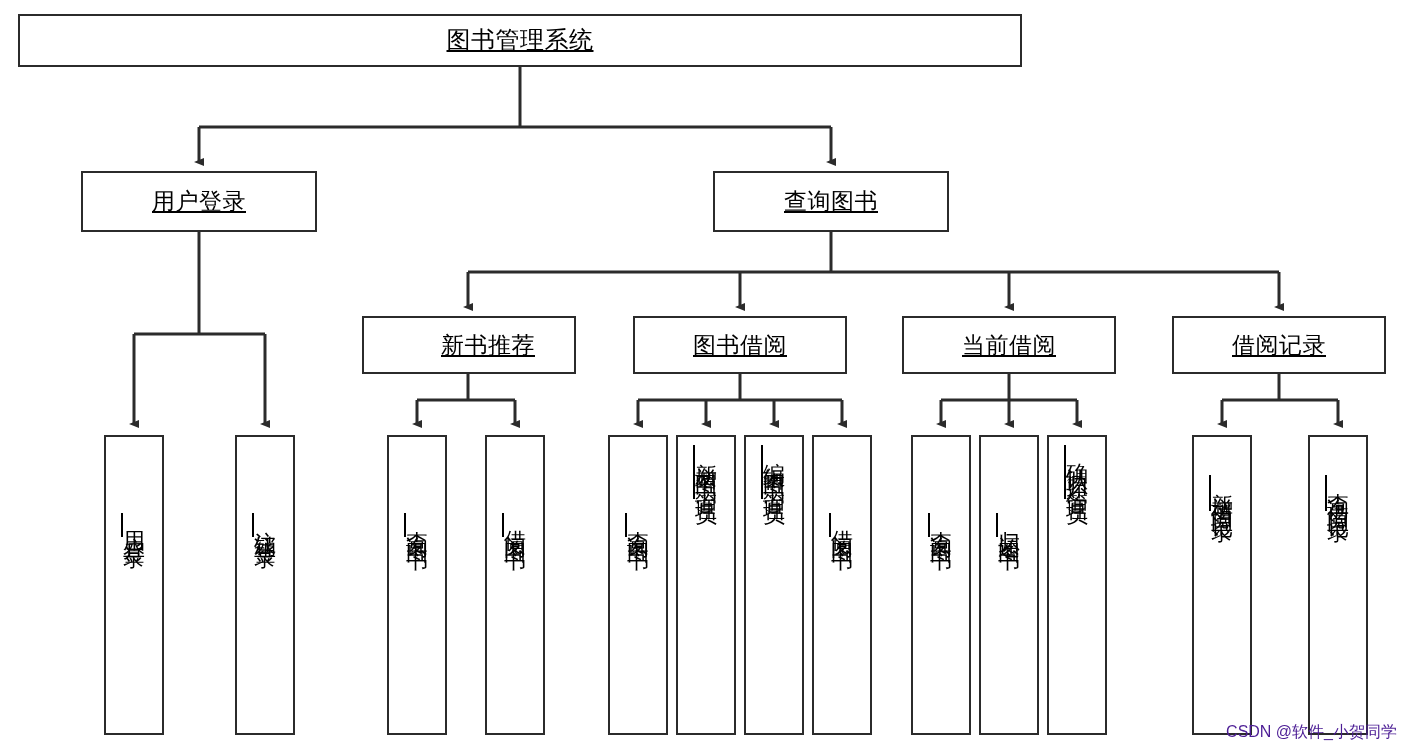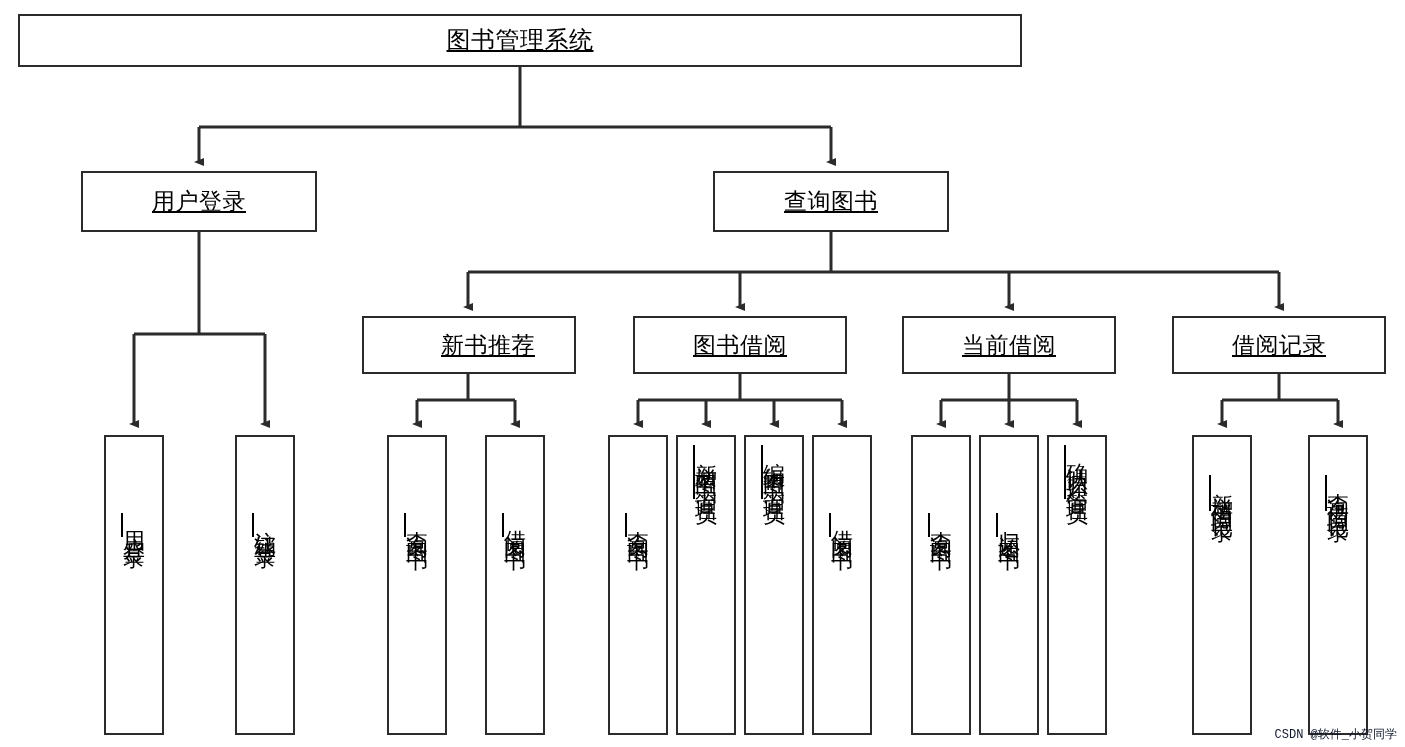--- a/index.html
+++ b/index.html
@@ -63,25 +63,25 @@
     font-size: 22px;
     line-height: 1;
     letter-spacing: 6px;
     white-space: nowrap;
     display: block;
   }
   #watermark {
     position: absolute;
     right: 8px;
     bottom: 4px;
-    font-size: 12px;
-    color: #0f172a;
+    font-size: 16px;
+    color: #4c1d95;
     z-index: 5;
     white-space: nowrap;
-    font-family: Liberation Mono, monospace;
+    font-family: Liberation Sans, sans-serif;
   }
 </style>
 </head>
 <body>
 
 <div id="canvas">
 
   <svg id="edges" viewBox="0 0 1405 747" xmlns="http://www.w3.org/2000/svg">
     <defs>
       <marker id="arrow" markerWidth="10" markerHeight="10" refX="4" refY="5" orient="auto" markerUnits="userSpaceOnUse">

